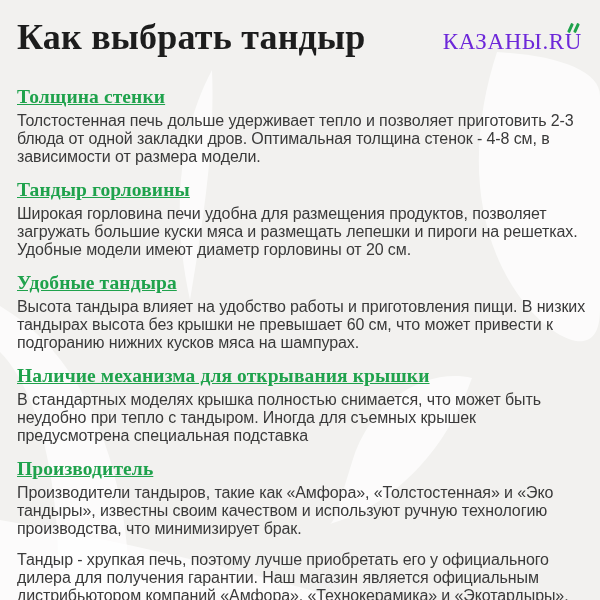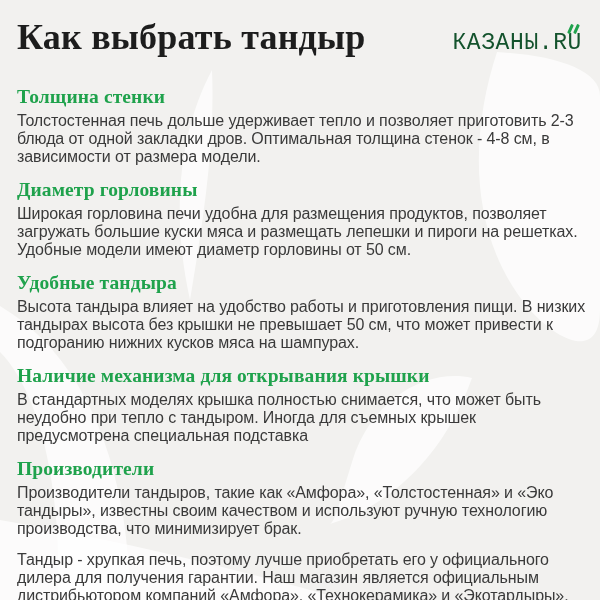--- a/index.html
+++ b/index.html
@@ -22,39 +22,39 @@
     margin-bottom:27px;padding-right:4px;
   }
   .page-title{
     font-family:"Liberation Serif","DejaVu Serif",serif;
     font-size:36px;line-height:43px;font-weight:700;
     letter-spacing:0.2px;
     color:#1d1d1d;margin:0;
   }
   .logo{
     position:relative;
-    font-family:Liberation Mono, monospace;
-    font-size:23px;font-weight:400;color:#14532d;
+    font-family:Liberation Serif, serif;
+    font-size:23px;font-weight:400;color:#6d28d9;
     letter-spacing:0.6px;white-space:nowrap;
   }
   .logo-accent{
     position:absolute;top:-6px;right:0px;width:14px;height:11px;
   }
   .logo-accent i{
     position:absolute;display:block;width:3px;height:10px;
     background:#1fa24c;border-radius:1px;
     transform:rotate(24deg);
   }
   .logo-accent i:first-child{left:1px;}
   .logo-accent i:last-child{left:7px;}
   .section{margin:0 0 13px 0;}
   .section h2{
     font-family:"Liberation Serif","DejaVu Serif",serif;
     font-size:19.5px;line-height:22px;font-weight:700;
-    color:#1fa24c;margin:0 0 4px 0;letter-spacing:0.1px;
+    color:#1fa24c;margin:0 0 4px 0;letter-spacing:0.1px;text-decoration:underline;
   }
   .section p{
     font-size:16px;line-height:18px;
     color:#3a3a3a;margin:0;max-width:572px;
     letter-spacing:-0.1px;
   }
 </style>
 </head>
 <body>
 
@@ -80,36 +80,36 @@
         </span>
     </div>
   </div>
 
   <div class="section">
     <h2>Толщина стенки</h2>
     <p>Толстостенная печь дольше удерживает тепло и позволяет приготовить 2-3 блюда от одной закладки дров. Оптимальная толщина стенок - 4-8 см, в зависимости от размера модели.</p>
   </div>
 
   <div class="section">
-    <h2>Диаметр горловины</h2>
-    <p>Широкая горловина печи удобна для размещения продуктов, позволяет загружать большие куски мяса и размещать лепешки и пироги на решетках. Удобные модели имеют диаметр горловины от 50 см.</p>
+    <h2>Тандыр горловины</h2>
+    <p>Широкая горловина печи удобна для размещения продуктов, позволяет загружать большие куски мяса и размещать лепешки и пироги на решетках. Удобные модели имеют диаметр горловины от 20 см.</p>
   </div>
 
   <div class="section">
     <h2>Удобные тандыра</h2>
-    <p>Высота тандыра влияет на удобство работы и приготовления пищи. В низких тандырах высота без крышки не превышает 50 см, что может привести к подгоранию нижних кусков мяса на шампурах.</p>
+    <p>Высота тандыра влияет на удобство работы и приготовления пищи. В низких тандырах высота без крышки не превышает 60 см, что может привести к подгоранию нижних кусков мяса на шампурах.</p>
   </div>
 
   <div class="section">
     <h2>Наличие механизма для открывания крышки</h2>
     <p>В стандартных моделях крышка полностью снимается, что может быть неудобно при тепло с тандыром. Иногда для съемных крышек предусмотрена специальная подставка</p>
   </div>
 
   <div class="section">
-    <h2>Производители</h2>
+    <h2>Производитель</h2>
     <p>Производители тандыров, такие как «Амфора», «Толстостенная» и «Эко тандыры», известны своим качеством и используют ручную технологию производства, что минимизирует брак.</p>
   </div>
 
   <div class="section">
     <p>Тандыр - хрупкая печь, поэтому лучше приобретать его у официального дилера для получения гарантии. Наш магазин является официальным дистрибьютором компаний «Амфора», «Технокерамика» и «Экотардыры».</p>
   </div>
 
 </div>
 
 </body></html>

